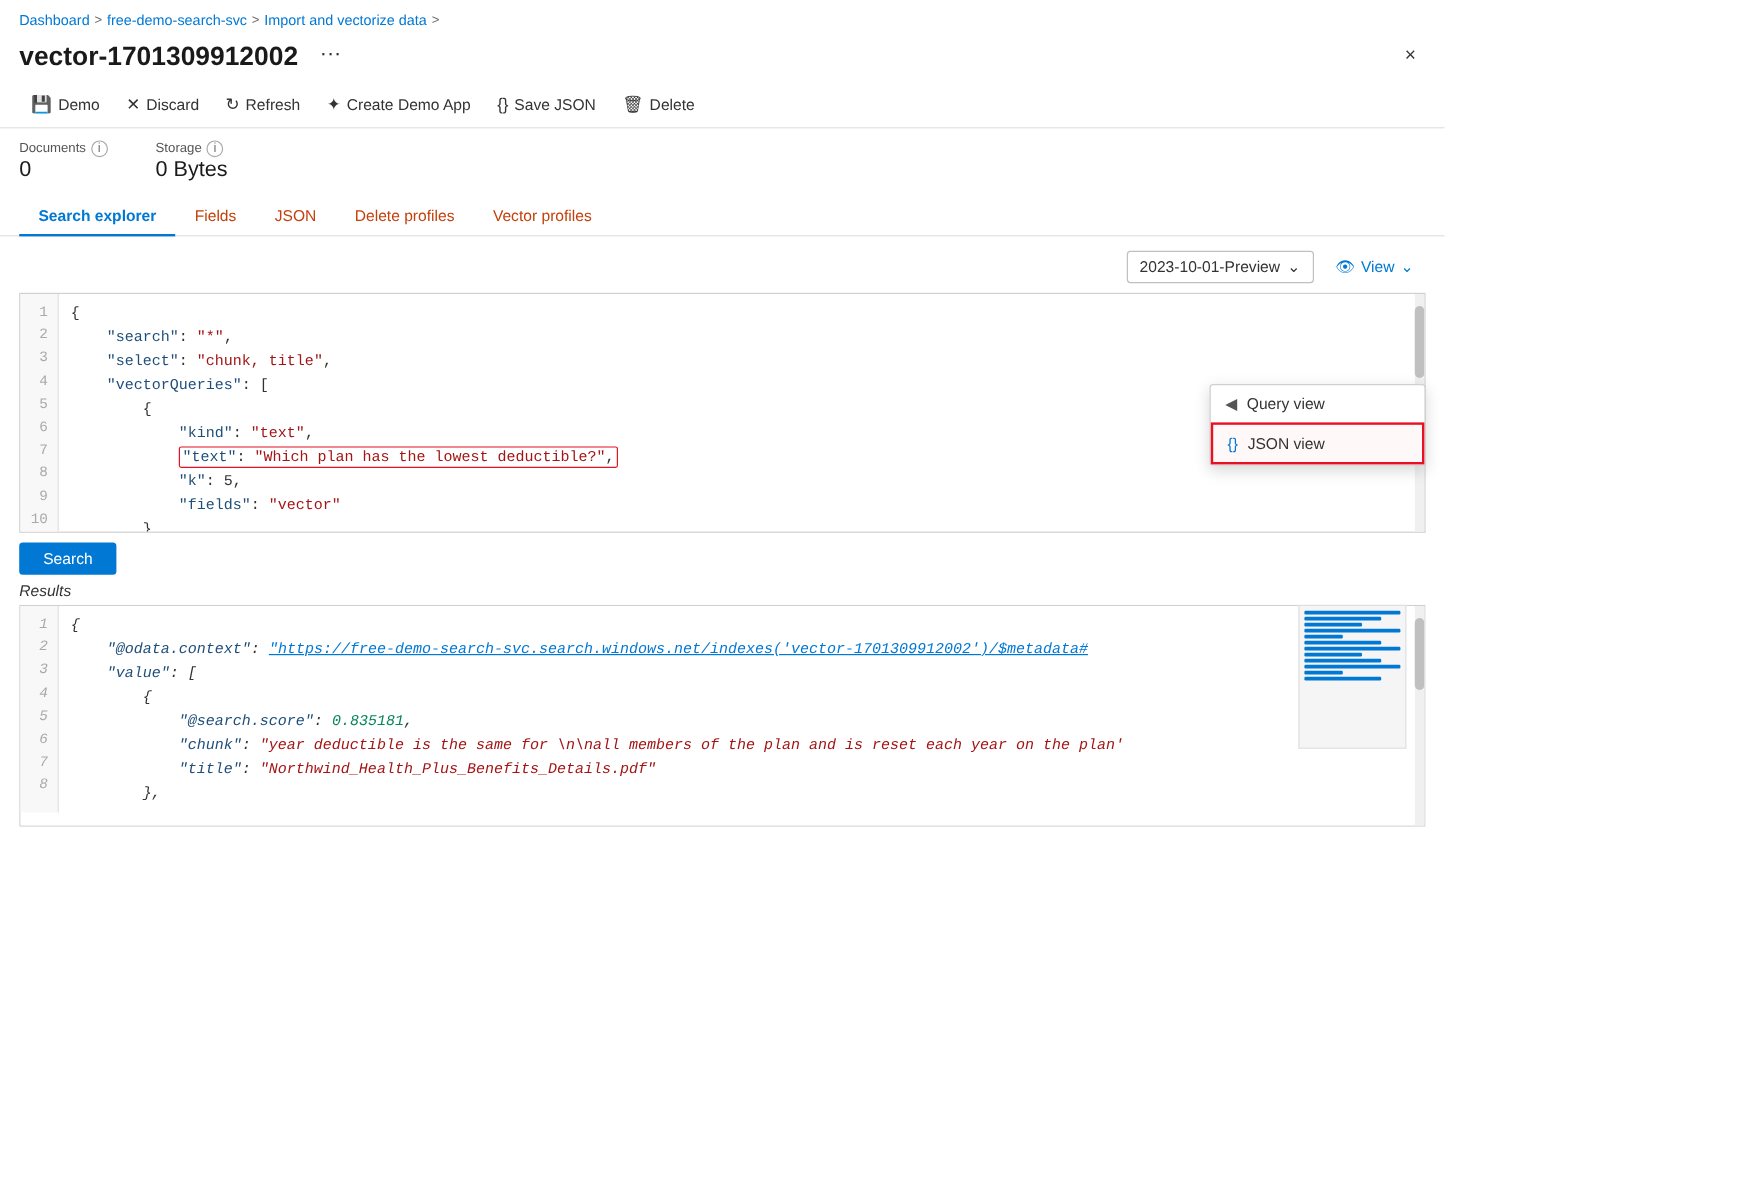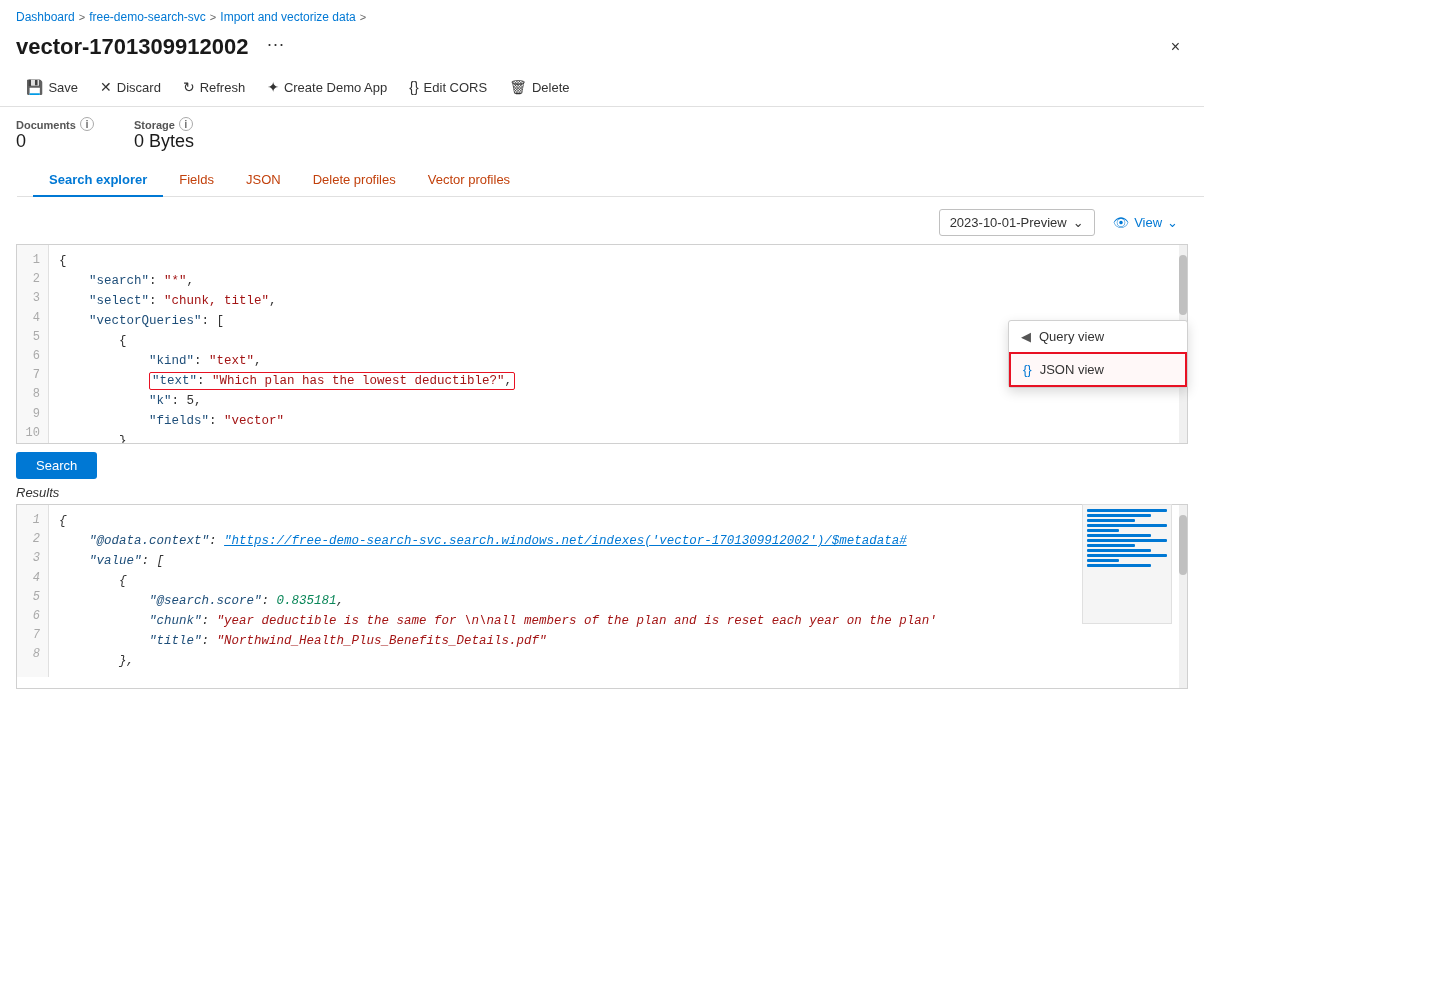--- a/index.html
+++ b/index.html
@@ -12,25 +12,25 @@
     .header { display: flex; align-items: center; justify-content: space-between; padding: 4px 16px 8px; }
     .header-title { font-size: 22px; font-weight: 600; color: #1a1a1a; }
     .header-ellipsis { font-size: 18px; color: #333; cursor: pointer; margin-left: 8px; }
     .close-btn { font-size: 16px; color: #333; cursor: pointer; padding: 4px 8px; }
 
     .toolbar { display: flex; align-items: center; gap: 2px; padding: 6px 16px; border-bottom: 1px solid #e0e0e0; }
     .toolbar-btn { display: flex; align-items: center; gap: 5px; padding: 5px 10px; background: none; border: none; cursor: pointer; color: #333; font-size: 13px; border-radius: 3px; }
     .toolbar-btn .icon { font-size: 14px; }
 
     .stats-bar { display: flex; gap: 40px; padding: 10px 16px 6px; }
-    .stat-label { font-size: 11px; color: #555; display: flex; align-items: flex-end; gap: 4px; font-weight: bold; }
+    .stat-label { font-size: 11px; color: #555; display: flex; align-items: center; gap: 4px; }
     .stat-value { font-size: 18px; font-weight: 400; color: #1a1a1a; }
     .info-icon { font-size: 11px; color: #777; cursor: pointer; border: 1px solid #aaa; border-radius: 50%; width: 14px; height: 14px; display: inline-flex; align-items: center; justify-content: center; }
 
-    .tabs { display: flex; align-items: center; gap: 0; padding: 0 16px; border-bottom: 1px solid #e0e0e0; margin-top: 6px; margin-left: 17px; }
+    .tabs { display: flex; align-items: center; gap: 0; padding: 0 16px; border-bottom: 1px solid #e0e0e0; margin-top: 6px; }
     .tab { padding: 8px 16px; cursor: pointer; font-size: 13px; color: #c2410c; border-bottom: 2px solid transparent; margin-bottom: -1px; }
     .tab.active { color: #0078d4; border-bottom: 2px solid #0078d4; font-weight: 600; }
 
     .query-toolbar { display: flex; align-items: center; justify-content: flex-end; gap: 8px; padding: 12px 16px 8px; }
     .dropdown-btn { display: flex; align-items: center; gap: 6px; padding: 5px 10px; border: 1px solid #c0c0c0; background: #fff; cursor: pointer; font-size: 13px; border-radius: 3px; color: #333; }
     .view-btn { display: flex; align-items: center; gap: 5px; padding: 5px 10px; background: none; border: none; cursor: pointer; font-size: 13px; color: #0078d4; }
 
     .editor-section { padding: 0 16px; position: relative; }
     .section-label { font-size: 12px; color: #555; margin-bottom: 4px; padding: 4px 0; }
     .code-editor { background: #fff; border: 1px solid #d0d0d0; font-family: 'Courier New', monospace; font-size: 12.5px; overflow: auto; position: relative; }
@@ -89,37 +89,37 @@
     <div style="display:flex;gap:10px;">
       <span class="header-title">vector-1701309912002</span>
       <span class="header-ellipsis">···</span>
     </div>
     <span class="close-btn">×</span>
   </div>
 
   <div class="toolbar">
     <button class="toolbar-btn">
       <span class="icon">💾</span>
-      <span>Save</span>
+      <span>Demo</span>
     </button>
     <button class="toolbar-btn">
       <span class="icon">✕</span>
       <span>Discard</span>
     </button>
     <button class="toolbar-btn">
       <span class="icon">↻</span>
       <span>Refresh</span>
     </button>
     <button class="toolbar-btn">
       <span class="icon">✦</span>
       <span>Create Demo App</span>
     </button>
     <button class="toolbar-btn">
       <span class="icon">{}</span>
-      <span>Edit CORS</span>
+      <span>Save JSON</span>
     </button>
     <button class="toolbar-btn">
       <span class="icon">🗑</span>
       <span>Delete</span>
     </button>
   </div>
 
   <div class="stats-bar">
     <div>
       <div class="stat-label">

